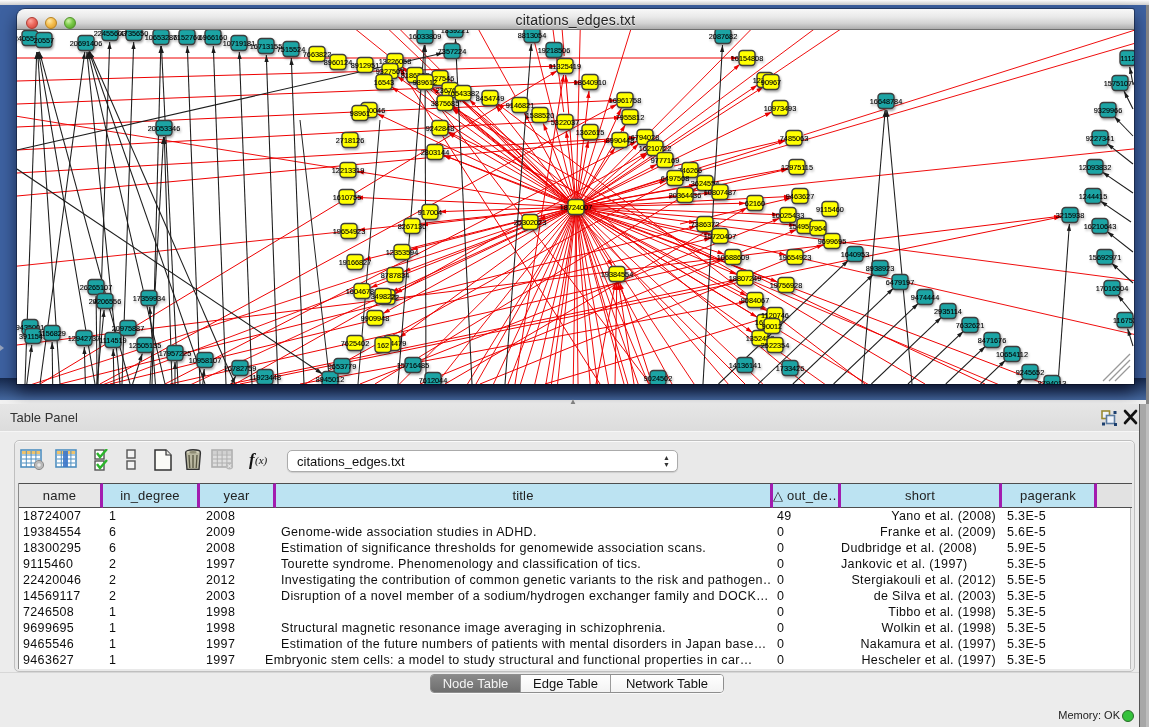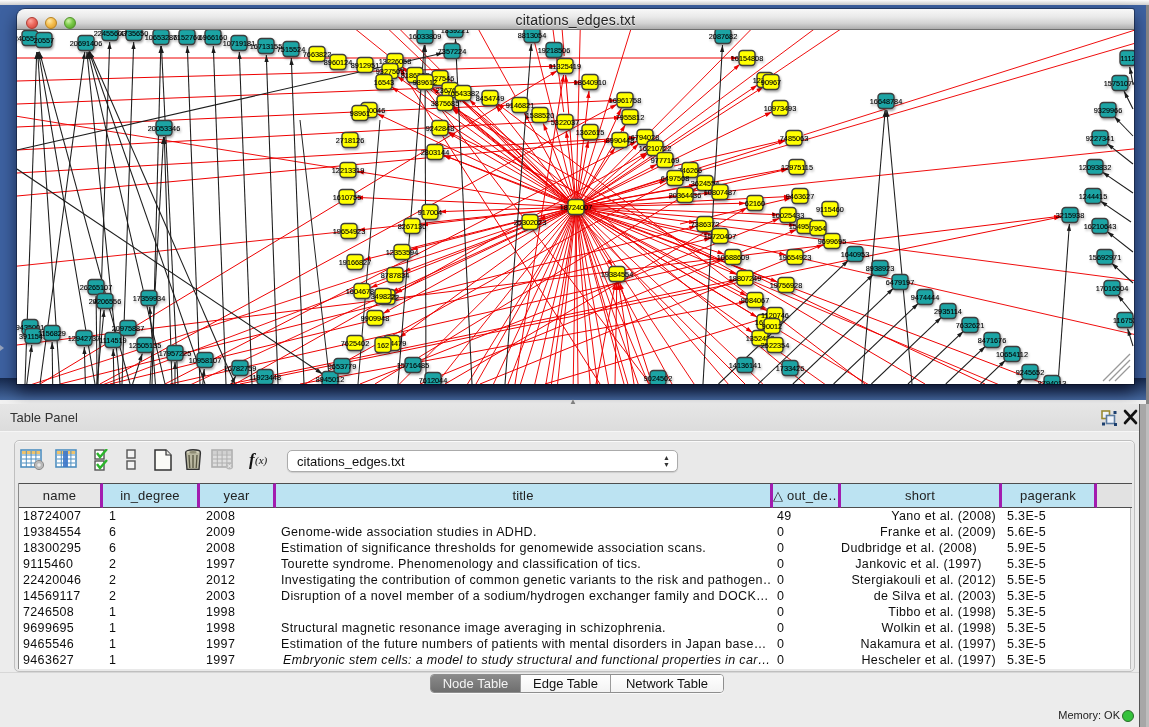--- a/index.html
+++ b/index.html
@@ -874,21 +874,21 @@
             <div class="c" style="left:758px;width:63px;">0</div>
             <div class="c" style="left:822px;width:155px;text-align:left;">Dudbridge et al. (2008)</div>
             <div class="c" style="left:988px;width:89px;">5.9E-5</div>
           </div>
           <div class="trow" style="top:73px">
             <div class="c" style="left:4px;width:80px;">9115460</div>
             <div class="c" style="left:90px;width:90px;">2</div>
             <div class="c" style="left:187px;width:69px;">1997</div>
             <div class="c" style="left:262px;width:491px;">Tourette syndrome. Phenomenology and classification of tics.</div>
             <div class="c" style="left:758px;width:63px;">0</div>
-            <div class="c" style="left:822px;width:155px;text-align:center;">Jankovic et al. (1997)</div>
+            <div class="c" style="left:822px;width:155px;text-align:left;">Jankovic et al. (1997)</div>
             <div class="c" style="left:988px;width:89px;">5.3E-5</div>
           </div>
           <div class="trow" style="top:89px">
             <div class="c" style="left:4px;width:80px;">22420046</div>
             <div class="c" style="left:90px;width:90px;">2</div>
             <div class="c" style="left:187px;width:69px;">2012</div>
             <div class="c" style="left:262px;width:491px;">Investigating the contribution of common genetic variants to the risk and pathogen…</div>
             <div class="c" style="left:758px;width:63px;">0</div>
             <div class="c" style="left:822px;width:155px;text-align:right;">Stergiakouli et al. (2012)</div>
             <div class="c" style="left:988px;width:89px;">5.5E-5</div>
@@ -925,21 +925,21 @@
             <div class="c" style="left:187px;width:69px;">1997</div>
             <div class="c" style="left:262px;width:491px;">Estimation of the future numbers of patients with mental disorders in Japan base…</div>
             <div class="c" style="left:758px;width:63px;">0</div>
             <div class="c" style="left:822px;width:155px;text-align:right;">Nakamura et al. (1997)</div>
             <div class="c" style="left:988px;width:89px;">5.3E-5</div>
           </div>
           <div class="trow" style="top:169px">
             <div class="c" style="left:4px;width:80px;">9463627</div>
             <div class="c" style="left:90px;width:90px;">1</div>
             <div class="c" style="left:187px;width:69px;">1997</div>
-            <div class="c" style="left:264px;width:491px;font-style:italic;">Embryonic stem cells: a model to study structural and functional properties in car…</div>
+            <div class="c" style="left:246px;width:491px;">Embryonic stem cells: a model to study structural and functional properties in car…</div>
             <div class="c" style="left:758px;width:63px;">0</div>
             <div class="c" style="left:822px;width:155px;text-align:right;">Hescheler et al. (1997)</div>
             <div class="c" style="left:988px;width:89px;">5.3E-5</div>
           </div>
         </div>
   </div>
   <div class="hline"></div>
   <div class="tabs">
     <div class="tab sel" style="width:89px">Node Table</div>
     <div class="tab" style="width:90px">Edge Table</div>

